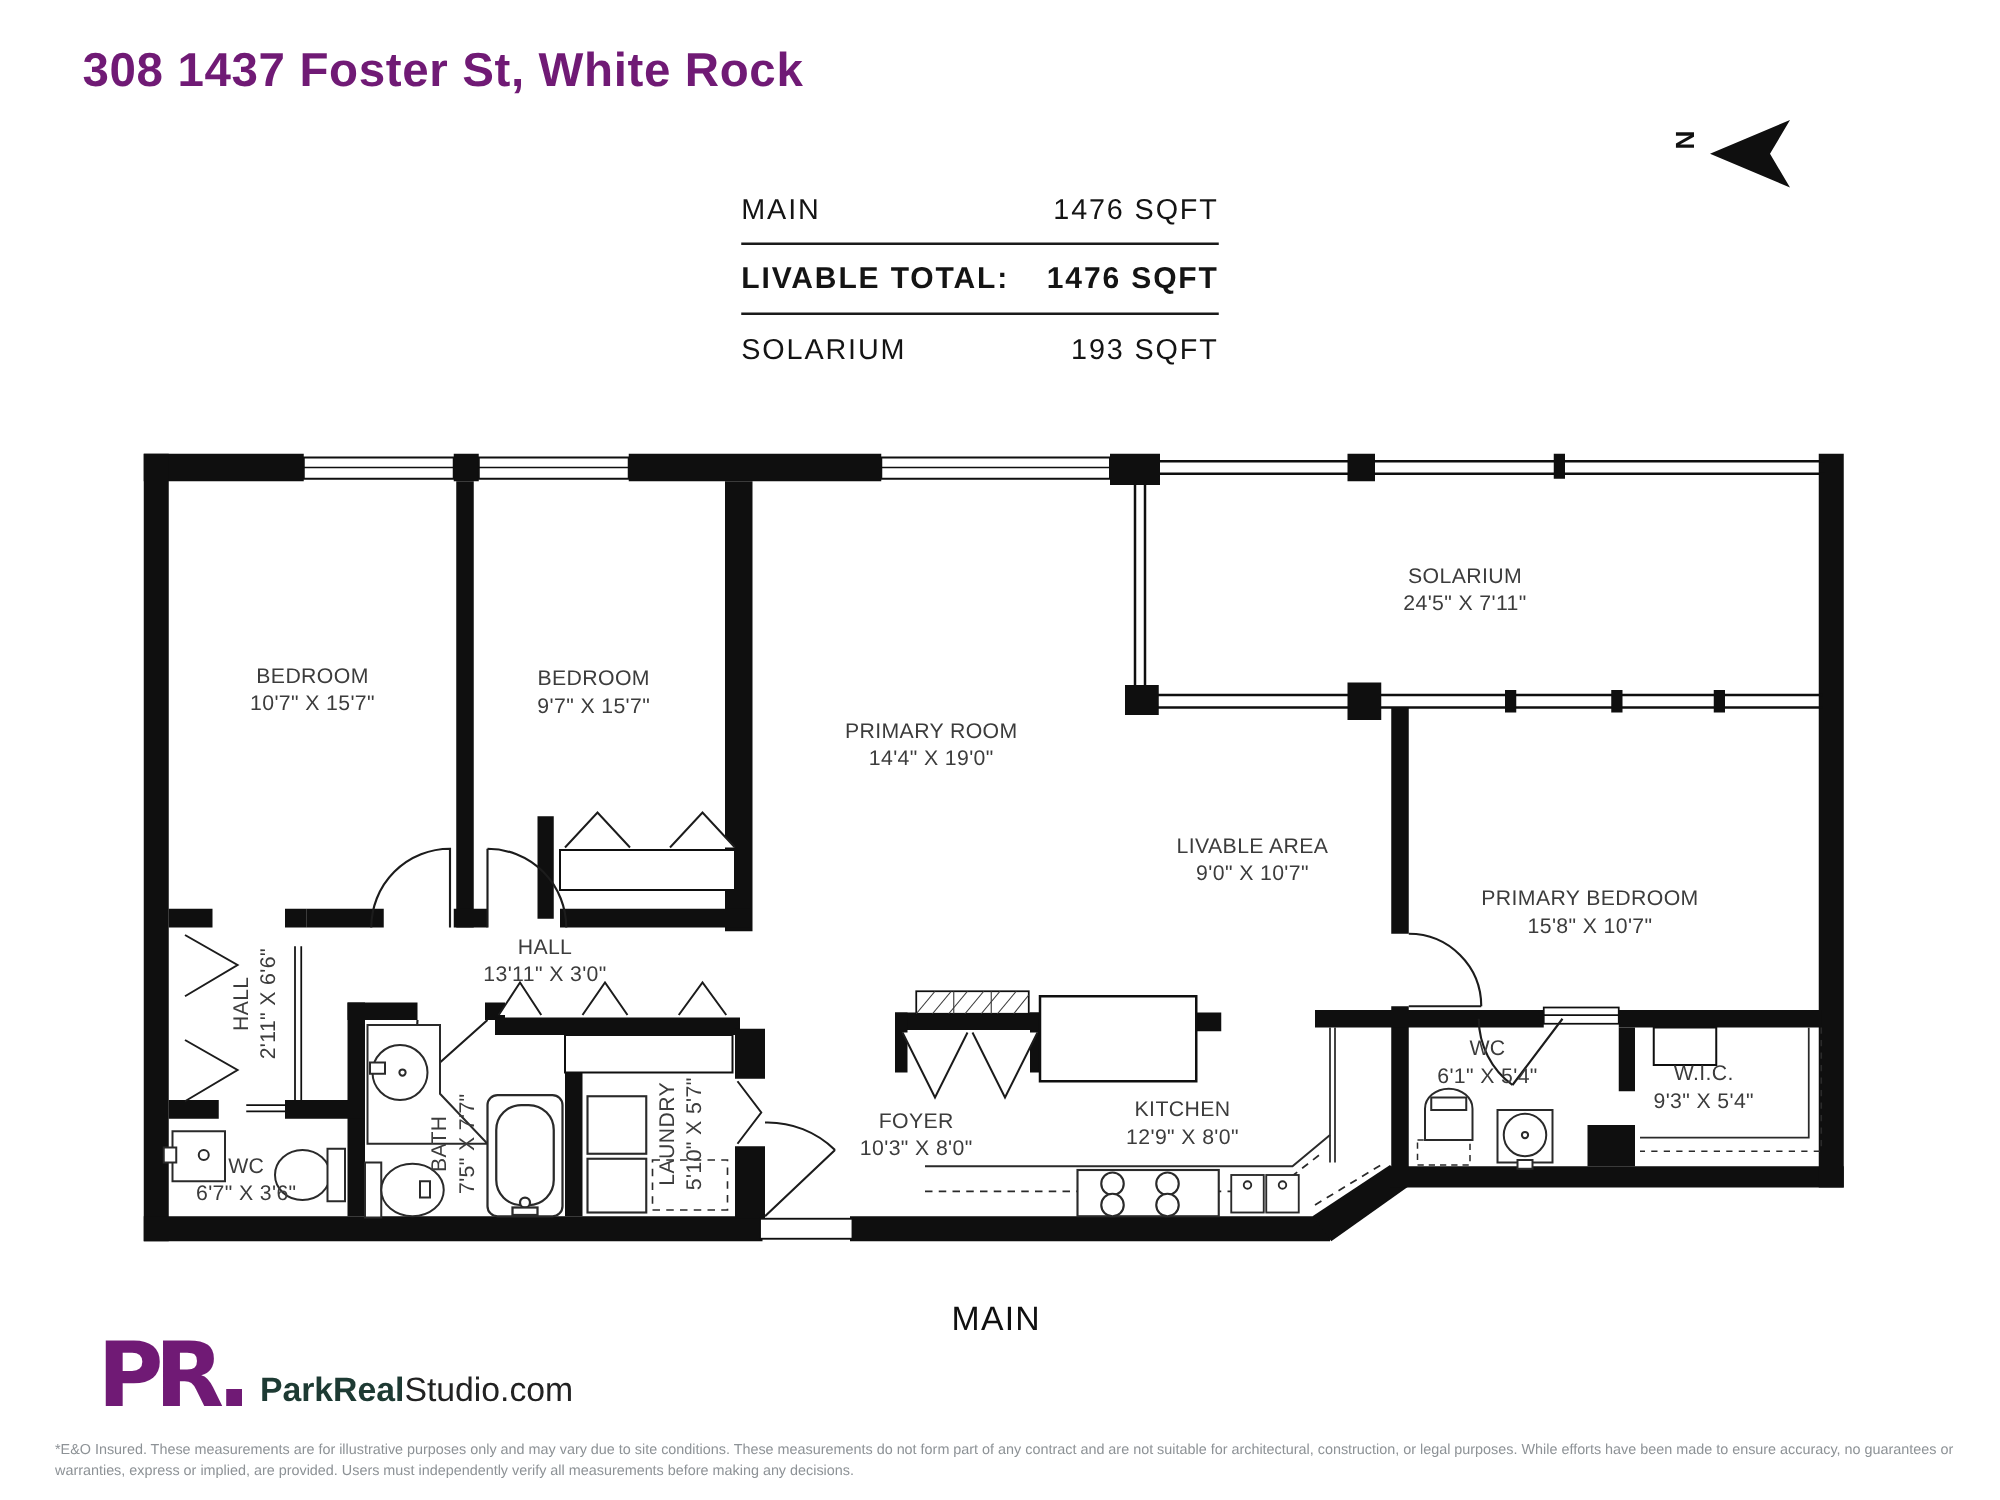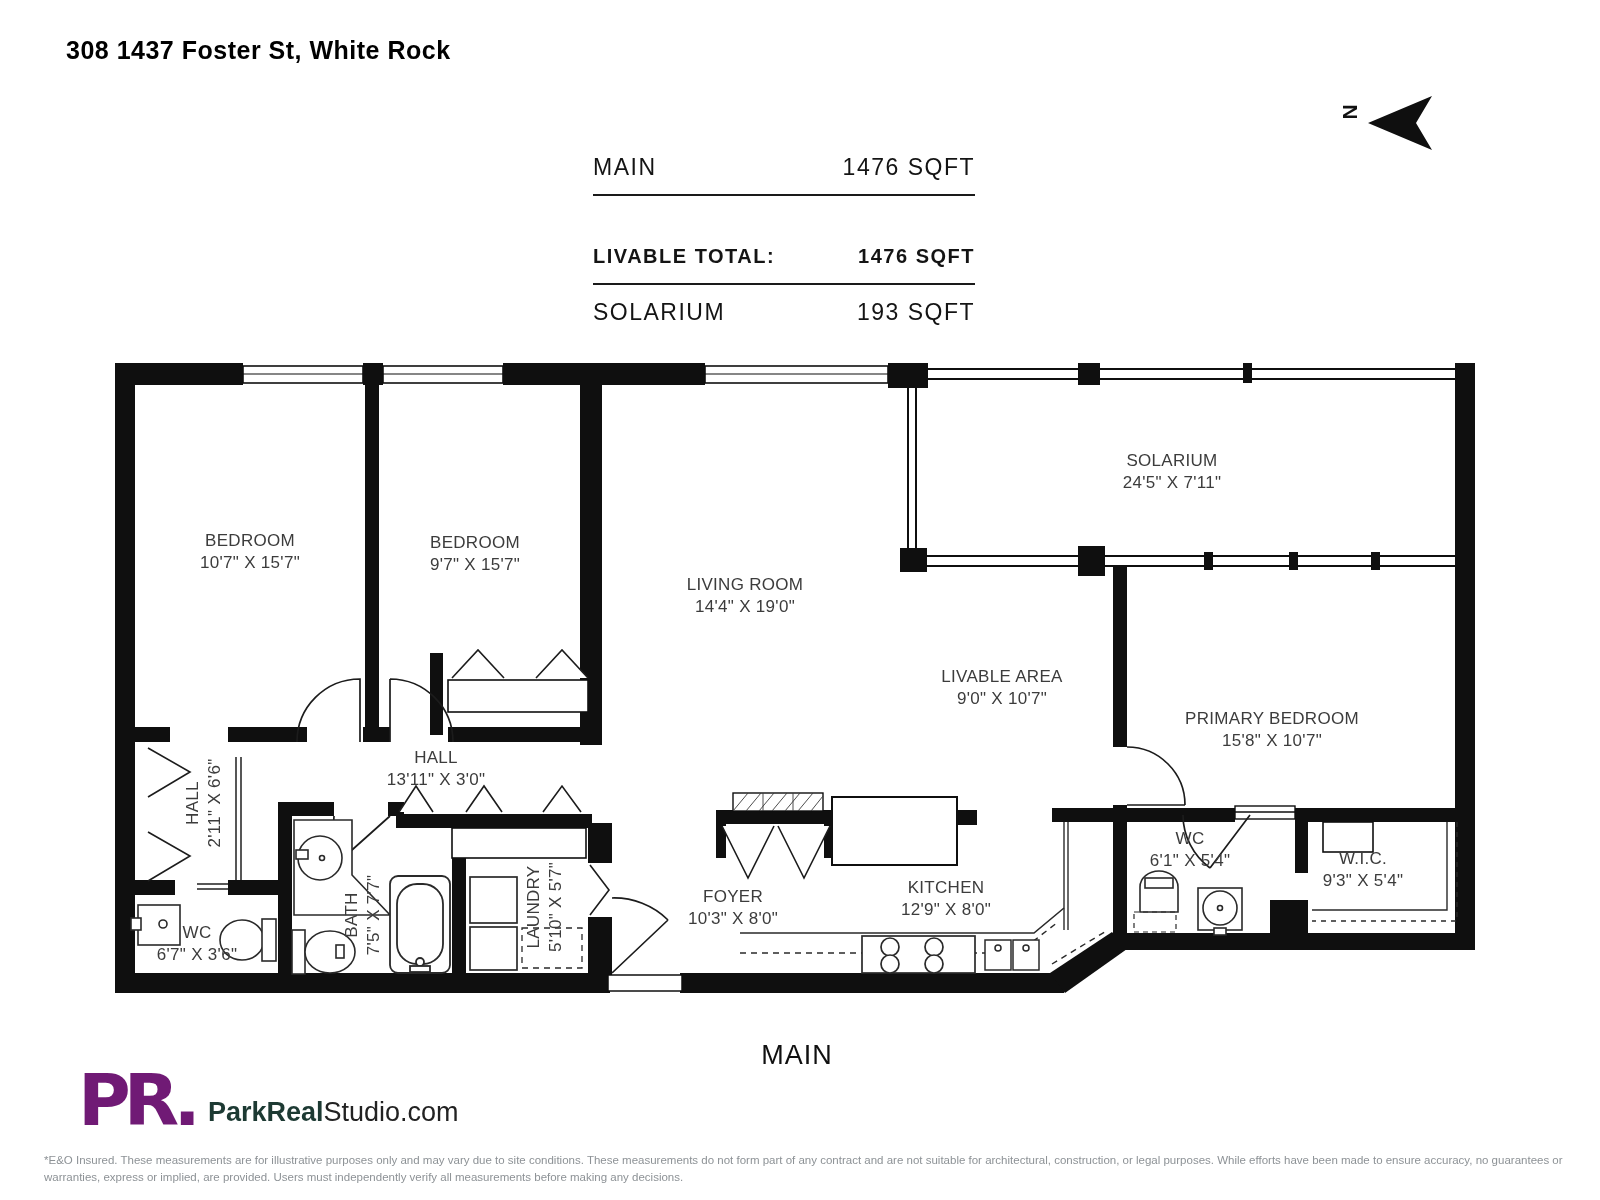--- a/index.html
+++ b/index.html
@@ -3,26 +3,26 @@
 <meta charset="utf-8">
 <style>
   html,body{margin:0;padding:0;}
   body{
     width:1600px;height:1200px;position:relative;background:#ffffff;
     font-family:"Liberation Sans", sans-serif;overflow:hidden;
   }
   .abs{position:absolute;}
   
   #page-title{
-    left:66px;top:36px;font-size:25px;font-weight:600;color:#000000;letter-spacing:.5px;
+    left:66px;top:36px;font-size:38px;font-weight:600;color:#701a75;letter-spacing:.5px;
   }
   
   #area-table{left:593px;top:140px;width:382px;font-size:23px;color:#141414;}
   .at-row{display:flex;justify-content:space-between;align-items:center;height:54px;letter-spacing:1.5px;}
-  .at-row.bold{font-weight:700;font-size:20px;margin-top:33px;}
+  .at-row.bold{font-weight:700;font-size:24px;}
   .at-sep{border-top:2px solid #1a1a1a;height:0;}
   
   #north-label{left:1342px;top:100px;font-size:21px;font-weight:700;color:#111;
     transform:rotate(-90deg);transform-origin:center;}
   
   #plan-svg{left:0;top:0;width:1600px;height:1200px;}
   
   .room-label{
     text-align:center;color:#3c3c3c;font-size:17px;line-height:22px;letter-spacing:.3px;
     transform:translate(-50%,-50%);white-space:nowrap;
@@ -285,21 +285,21 @@
 
 <div class="abs room-label" style="left:250px;top:552px;">
   <div>BEDROOM</div>
   <div>10'7" X 15'7"</div>
 </div>
 <div class="abs room-label" style="left:475px;top:554px;">
   <div>BEDROOM</div>
   <div>9'7" X 15'7"</div>
 </div>
 <div class="abs room-label" style="left:745px;top:596px;">
-  <div>LIVING ROOM</div>
+  <div>PRIMARY ROOM</div>
   <div>14'4" X 19'0"</div>
 </div>
 <div class="abs room-label" style="left:1172px;top:472px;">
   <div>SOLARIUM</div>
   <div>24'5" X 7'11"</div>
 </div>
 <div class="abs room-label" style="left:1002px;top:688px;">
   <div>LIVABLE AREA</div>
   <div>9'0" X 10'7"</div>
 </div>

